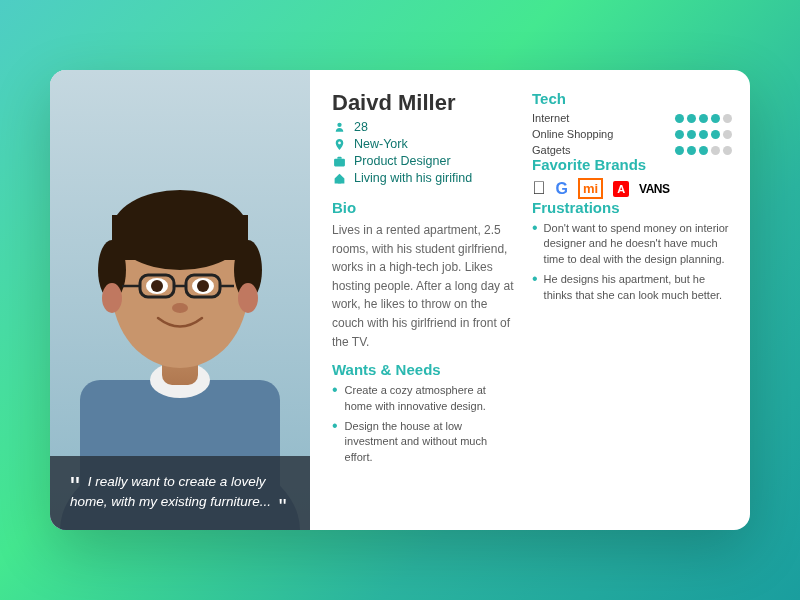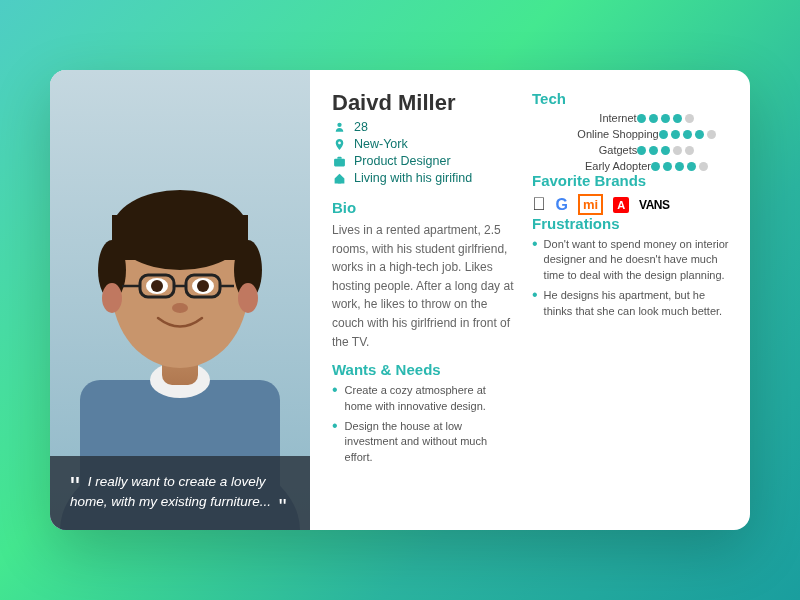--- a/index.html
+++ b/index.html
@@ -162,24 +162,23 @@
     
     .tech-section {}
     .tech-rows {
       display: flex;
       flex-direction: column;
       gap: 4px;
     }
     .tech-row {
       display: flex;
       align-items: center;
-      justify-content: center;
+      justify-content: space-between;
       font-size: 11px;
       color: #444;
-      margin-left: 29px;
     }
     .tech-label {
       font-size: 11px;
       color: #444;
     }
     .dots {
       display: flex;
       gap: 3px;
     }
     .dot {
@@ -380,30 +379,20 @@
               <div class="tech-row">
                 <span class="tech-label">Gatgets</span>
                 <div class="dots">
                   <div class="dot dot-filled"></div>
                   <div class="dot dot-filled"></div>
                   <div class="dot dot-filled"></div>
                   <div class="dot dot-empty"></div>
                   <div class="dot dot-empty"></div>
                 </div>
               </div>
-              <div class="tech-row">
-                <span class="tech-label">Early Adopter</span>
-                <div class="dots">
-                  <div class="dot dot-filled"></div>
-                  <div class="dot dot-filled"></div>
-                  <div class="dot dot-filled"></div>
-                  <div class="dot dot-filled"></div>
-                  <div class="dot dot-empty"></div>
-                </div>
-              </div>
             </div>
         </div>
 
         <div>
           <div class="section-title">Favorite Brands</div>
           <div class="brands-row">
             <span class="brand-icon brand-apple"></span>
             <span class="brand-icon brand-g">G</span>
             <span class="brand-icon brand-mi">mi</span>
             <span class="brand-icon brand-adobe">A</span>

